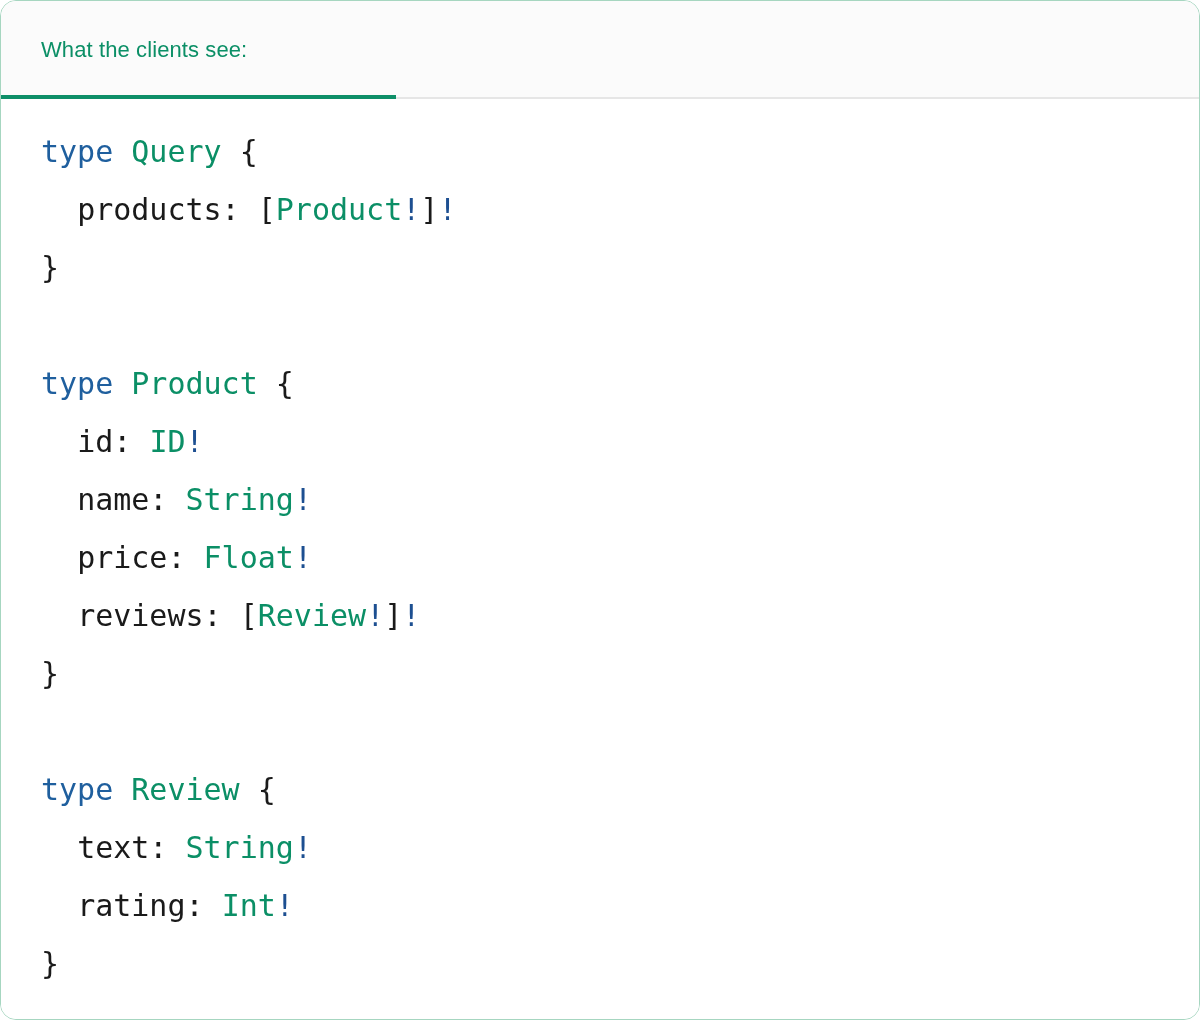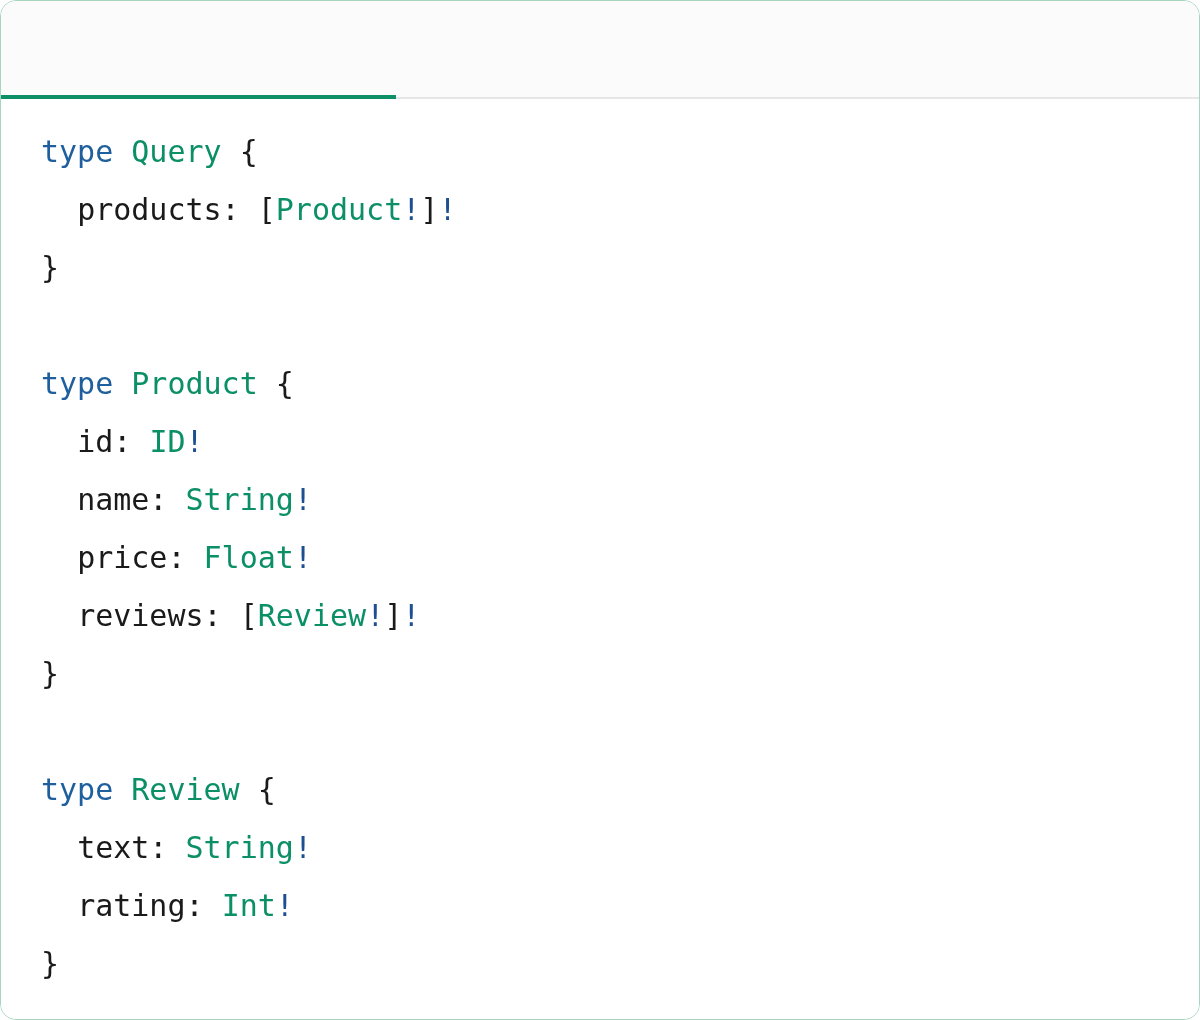--- a/index.html
+++ b/index.html
@@ -109,20 +109,23 @@
   .tok-punct   { color: #1a1a1a; }
   .tok-field   { color: #1a1a1a; }
   .tok-plain   { color: #1a1a1a; }
 </style>
 </head>
 <body>
 
 <div class="card">
 
   <div class="tabbar">
+    <div class="tab">
+      <span class="tab-label">What the clients see:</span>
+    </div>
     <div class="tabbar-divider"></div>
     <div class="tab-underline"></div>
   </div>
 
   <div class="code-area">
     <pre class="code-block"><code id="code-root"><span class="code-line"><span class="tok-keyword">type</span><span class="tok-plain"> </span><span class="tok-type">Query</span><span class="tok-plain"> </span><span class="tok-punct">{</span>
 </span><span class="code-line"><span class="tok-plain">  </span><span class="tok-field">products:</span><span class="tok-plain"> </span><span class="tok-punct">[</span><span class="tok-type">Product</span><span class="tok-bang">!</span><span class="tok-punct">]</span><span class="tok-bang">!</span>
 </span><span class="code-line"><span class="tok-punct">}</span>
 </span><span class="code-line blank">
 </span><span class="code-line"><span class="tok-keyword">type</span><span class="tok-plain"> </span><span class="tok-type">Product</span><span class="tok-plain"> </span><span class="tok-punct">{</span>

